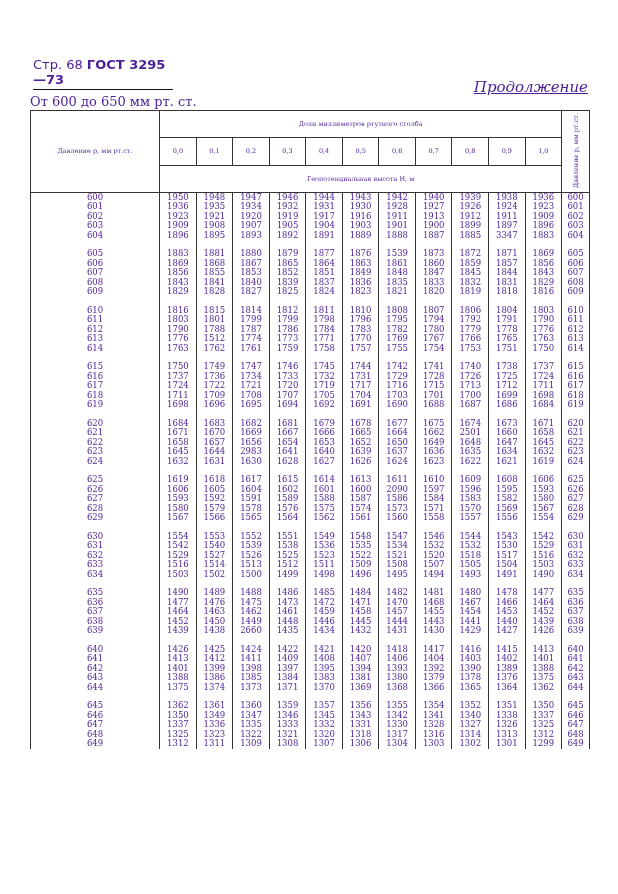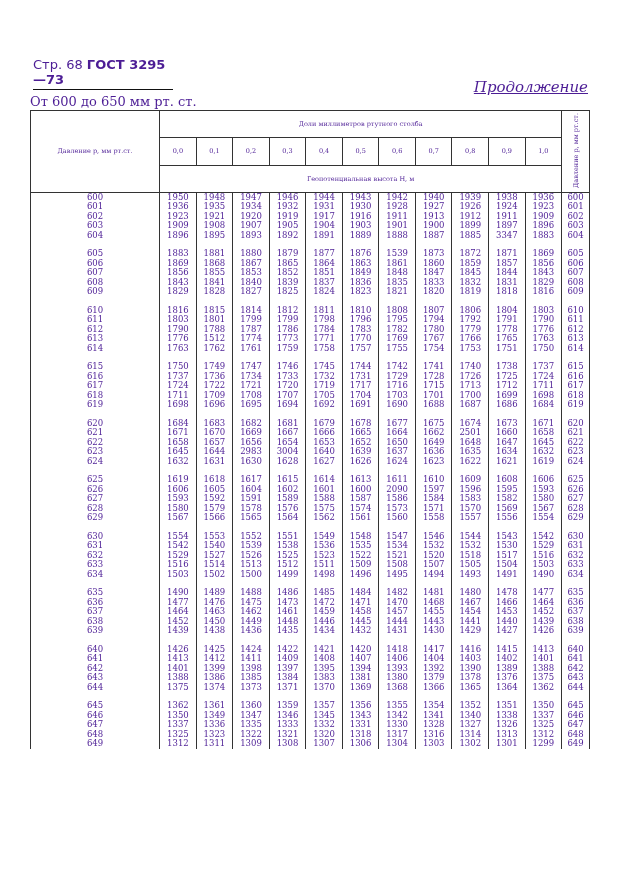--- a/index.html
+++ b/index.html
@@ -452,21 +452,21 @@
           <td>1648</td>
           <td>1647</td>
           <td>1645</td>
           <td>622</td>
         </tr>
         <tr>
           <td>623</td>
           <td>1645</td>
           <td>1644</td>
           <td>2983</td>
-          <td>3004</td>
+          <td>1641</td>
           <td>1640</td>
           <td>1639</td>
           <td>1637</td>
           <td>1636</td>
           <td>1635</td>
           <td>1634</td>
           <td>1632</td>
           <td>623</td>
         </tr>
         <tr>
@@ -736,21 +736,21 @@
           <td>1443</td>
           <td>1441</td>
           <td>1440</td>
           <td>1439</td>
           <td>638</td>
         </tr>
         <tr>
           <td>639</td>
           <td>1439</td>
           <td>1438</td>
-          <td>1436</td>
+          <td>2660</td>
           <td>1435</td>
           <td>1434</td>
           <td>1432</td>
           <td>1431</td>
           <td>1430</td>
           <td>1429</td>
           <td>1427</td>
           <td>1426</td>
           <td>639</td>
         </tr>

